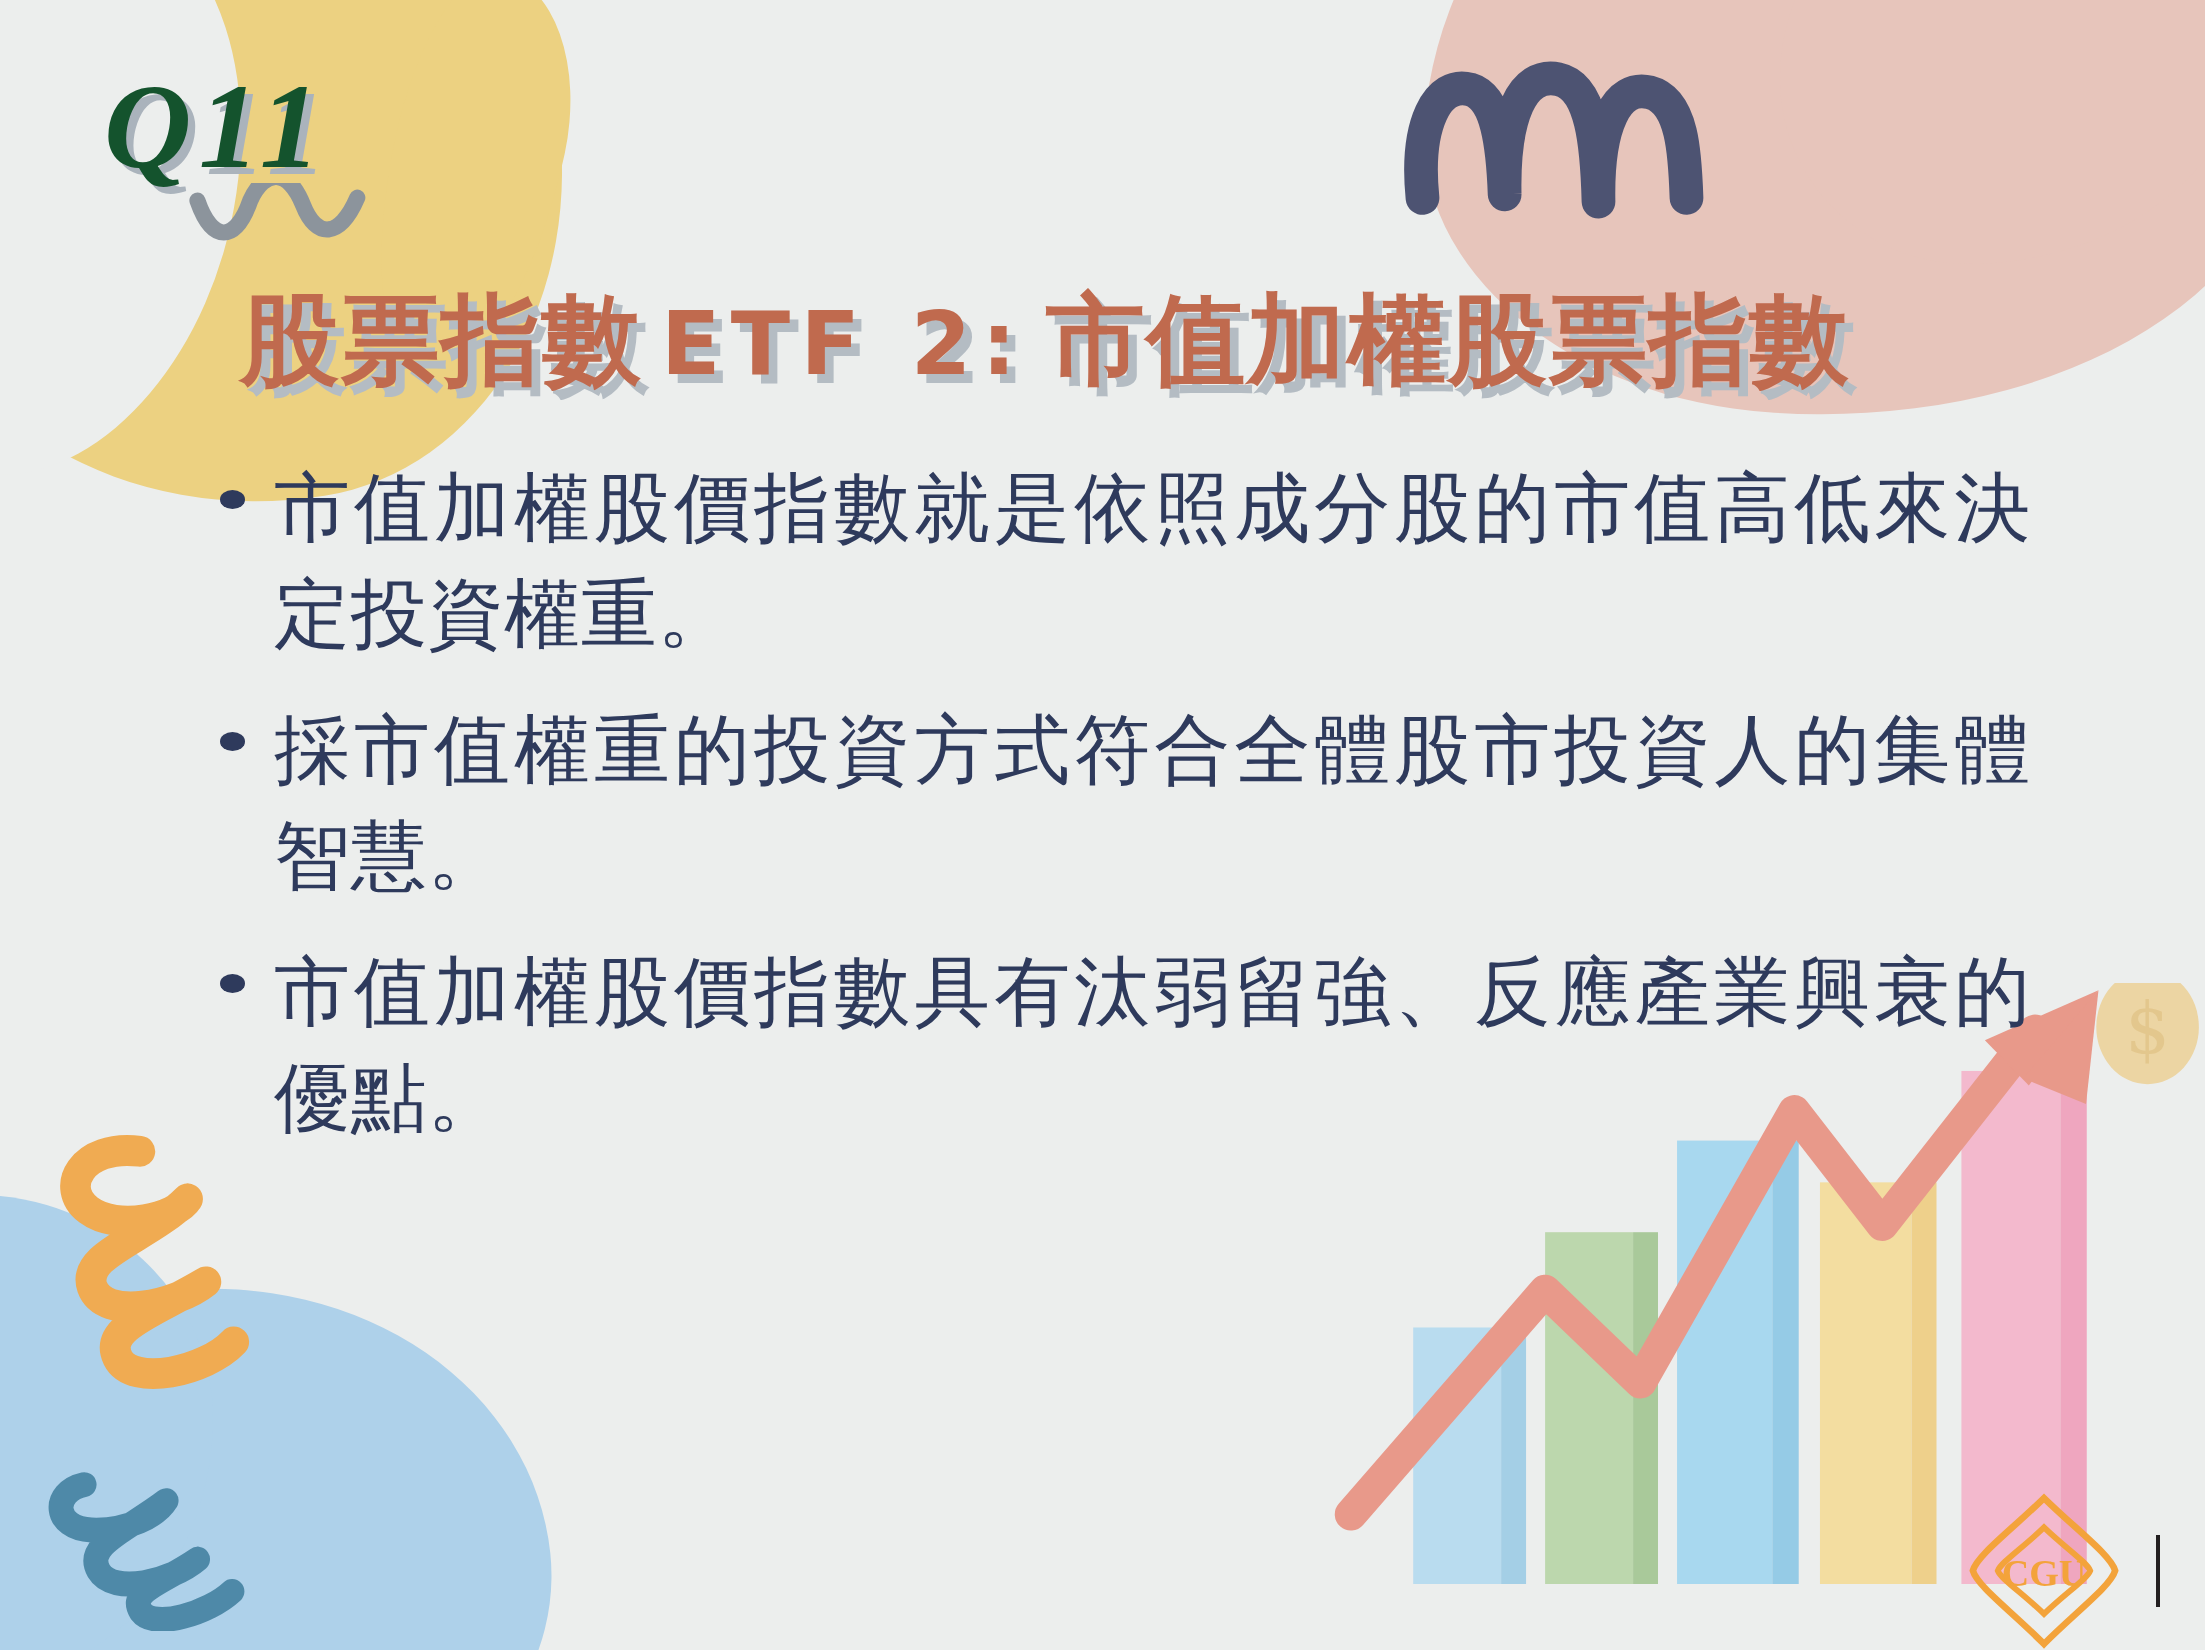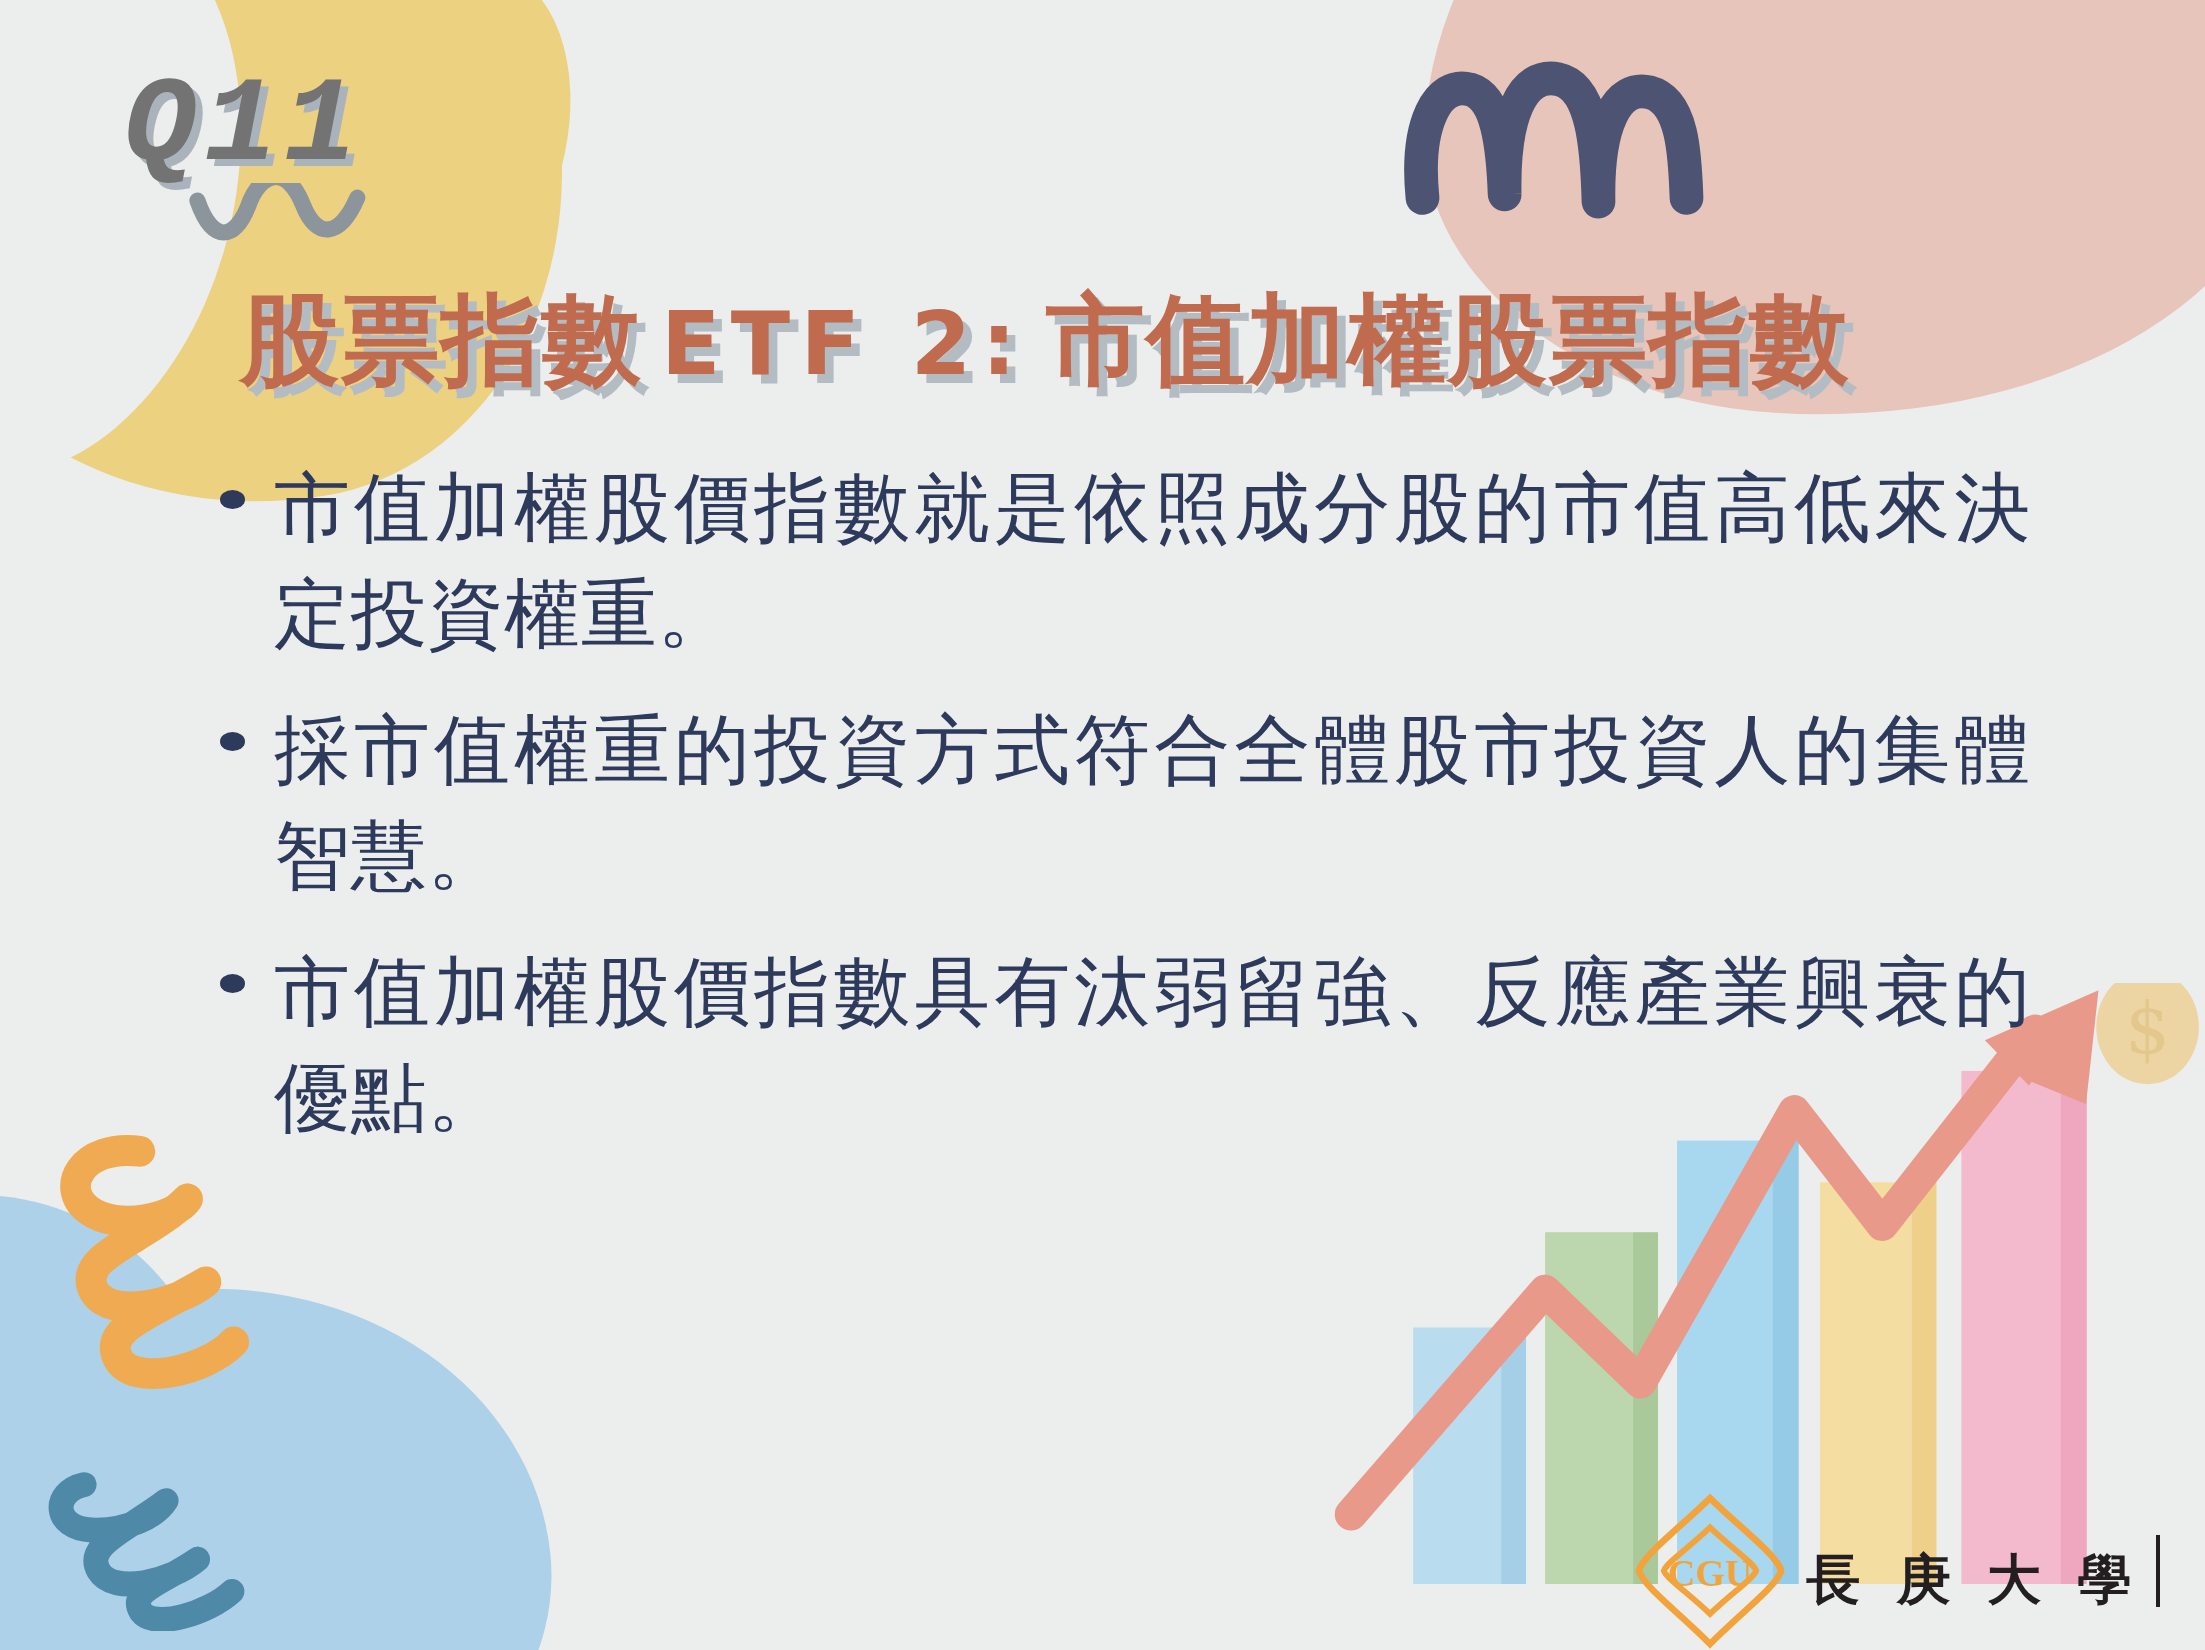--- a/index.html
+++ b/index.html
@@ -55,26 +55,26 @@
     transform:rotate(-6deg);
   }
   .blob-blue2{
     left:-242px;top:1195px;width:455px;height:484px;
     background:#aed1ea;
     border-radius:48% 52% 50% 50% / 54% 46% 54% 46%;
   }
 
   
   #qlabel{
-    position:absolute;left:124px;top:66px;
+    position:absolute;left:104px;top:66px;
     font-size:121px;font-weight:700;font-style:italic;
-    color:#737373;letter-spacing:7.3px;
+    color:#14532d;letter-spacing:7.3px;
     text-shadow:7.3px 7.3px 0 #aab3bc;
     line-height:1;z-index:6;
-    font-family:Liberation Mono, monospace;
+    font-family:Liberation Serif, serif;
   }
   #qsquiggle{position:absolute;left:187px;top:183px;z-index:6;}
 
   #title{
     position:absolute;left:240px;top:275px;
     z-index:7;white-space:nowrap;
     font-size:99px;font-weight:700;
     color:#c06a4e;
     text-shadow:8.8px 8.8px 0 #b4bcc3;
     font-family:"DejaVu Sans","Liberation Sans",sans-serif;
@@ -205,20 +205,19 @@
   <div id="logo">
     <svg class="mark" width="154" height="158" viewBox="0 0 210 215">
       <path d="M105 8 C150 52 196 86 202 107 C196 128 150 162 105 207
                C60 162 14 128 8 107 C14 86 60 52 105 8 Z" fill="none" stroke="#f3a33b" stroke-width="9"></path>
       <path d="M105 48 C134 76 164 96 168 107 C164 118 134 138 105 166
                C76 138 46 118 42 107 C46 96 76 76 105 48 Z" fill="none" stroke="#f3a33b" stroke-width="8"></path>
       <text x="105" y="128" text-anchor="middle" font-size="52" font-weight="700" font-family="Liberation Serif, serif" fill="#f3a33b">CGU</text>
     </svg>
     <div class="lines">
       <div class="row-cn">
-        <span class="cn">長 庚 大 學</span>
         <span class="bar"></span>
       </div>
     </div>
   </div>
 
 </div>
 
 
 </body></html>

